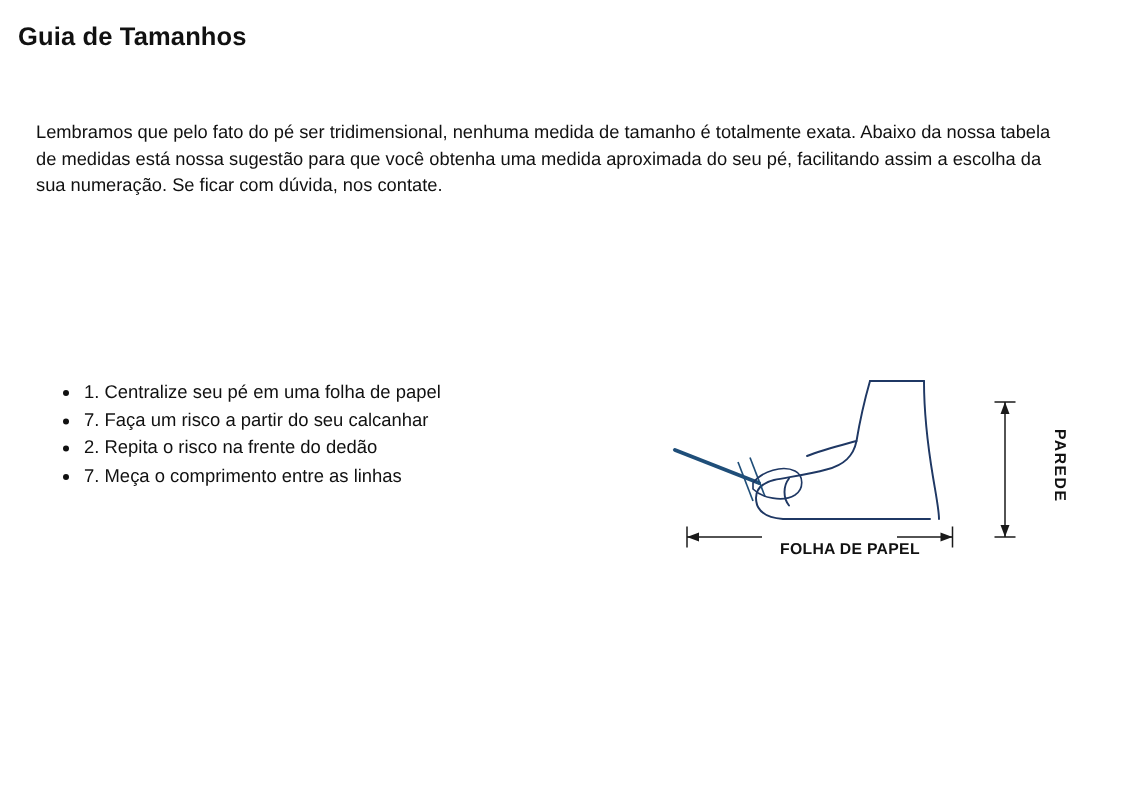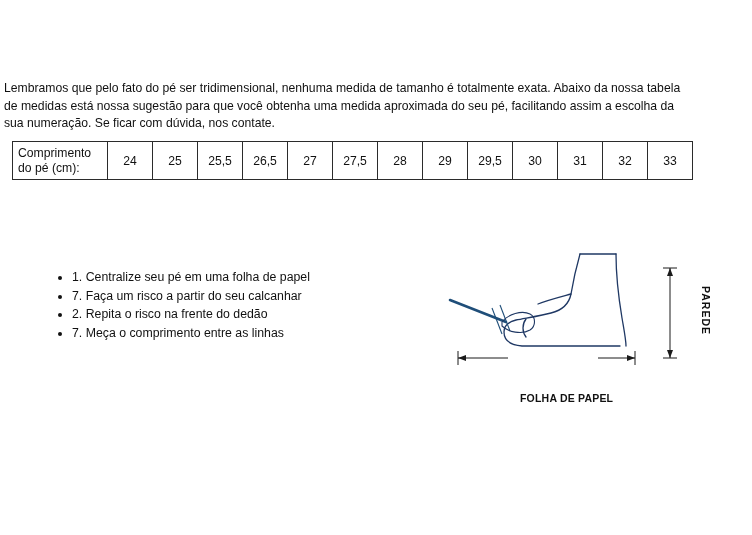--- a/index.html
+++ b/index.html
@@ -32,21 +32,21 @@
   }
   .subtitle {
     position: absolute;
     left: 12px;
     top: 47px;
     font-size: 14.5px;
     color: #111111;
   }
   .intro {
     position: absolute;
-    left: 4px;
+    left: 24px;
     top: 68px;
     width: 692px;
     font-size: 12.2px;
     line-height: 17.5px;
     color: #111111;
     text-align: left;
   }
   
   .size-table {
     position: absolute;
@@ -78,21 +78,21 @@
     position: absolute;
     left: 12px;
     top: 218px;
     font-size: 15px;
     color: #111111;
   }
   .steps {
     position: absolute;
     left: 34px;
     top: 252px;
-    margin: 16px;
+    margin: 0;
     padding: 0 0 0 22px;
     list-style: disc;
   }
   .steps li {
     font-size: 12.3px;
     line-height: 18.6px;
     color: #111111;
   }
   
   .illus {
@@ -103,61 +103,45 @@
     height: 135px;
   }
   .illus-label-paper {
     position: absolute;
     left: 520px;
     top: 360px;
     font-size: 10.5px;
     font-weight: bold;
     color: #111111;
     letter-spacing: 0.2px;
-    margin-top: 32px;
   }
   .illus-label-wall {
     position: absolute;
     left: 700px;
     top: 286px;
     font-size: 10.5px;
     font-weight: bold;
     color: #111111;
     letter-spacing: 1px;
     writing-mode: vertical-rl;
     text-orientation: mixed;
   }
 </style>
 </head>
 <body>
 
 <div class="page">
 
+  <h1 class="title">Guia de Tamanhos</h1>
 
 
   <p class="intro">Lembramos que pelo fato do pé ser tridimensional, nenhuma medida de tamanho é totalmente exata. Abaixo da nossa tabela de medidas está nossa sugestão para que você obtenha uma medida aproximada do seu pé, facilitando assim a escolha da sua numeração. Se ficar com dúvida, nos contate.</p>
 
   <table class="size-table">
     <tbody>
-      <tr>
-        <td class="rowhead">Comprimento do pé (cm):</td>
-        <td class="val">24</td>
-        <td class="val">25</td>
-        <td class="val">25,5</td>
-        <td class="val">26,5</td>
-        <td class="val">27</td>
-        <td class="val">27,5</td>
-        <td class="val">28</td>
-        <td class="val">29</td>
-        <td class="val">29,5</td>
-        <td class="val">30</td>
-        <td class="val">31</td>
-        <td class="val">32</td>
-        <td class="val">33</td>
-      </tr>
     </tbody>
   </table>
 
 
   <ul class="steps">
     <li>1. Centralize seu pé em uma folha de papel</li>
     <li>7. Faça um risco a partir do seu calcanhar</li>
     <li>2. Repita o risco na frente do dedão</li>
     <li>7. Meça o comprimento entre as linhas</li>
   </ul>

